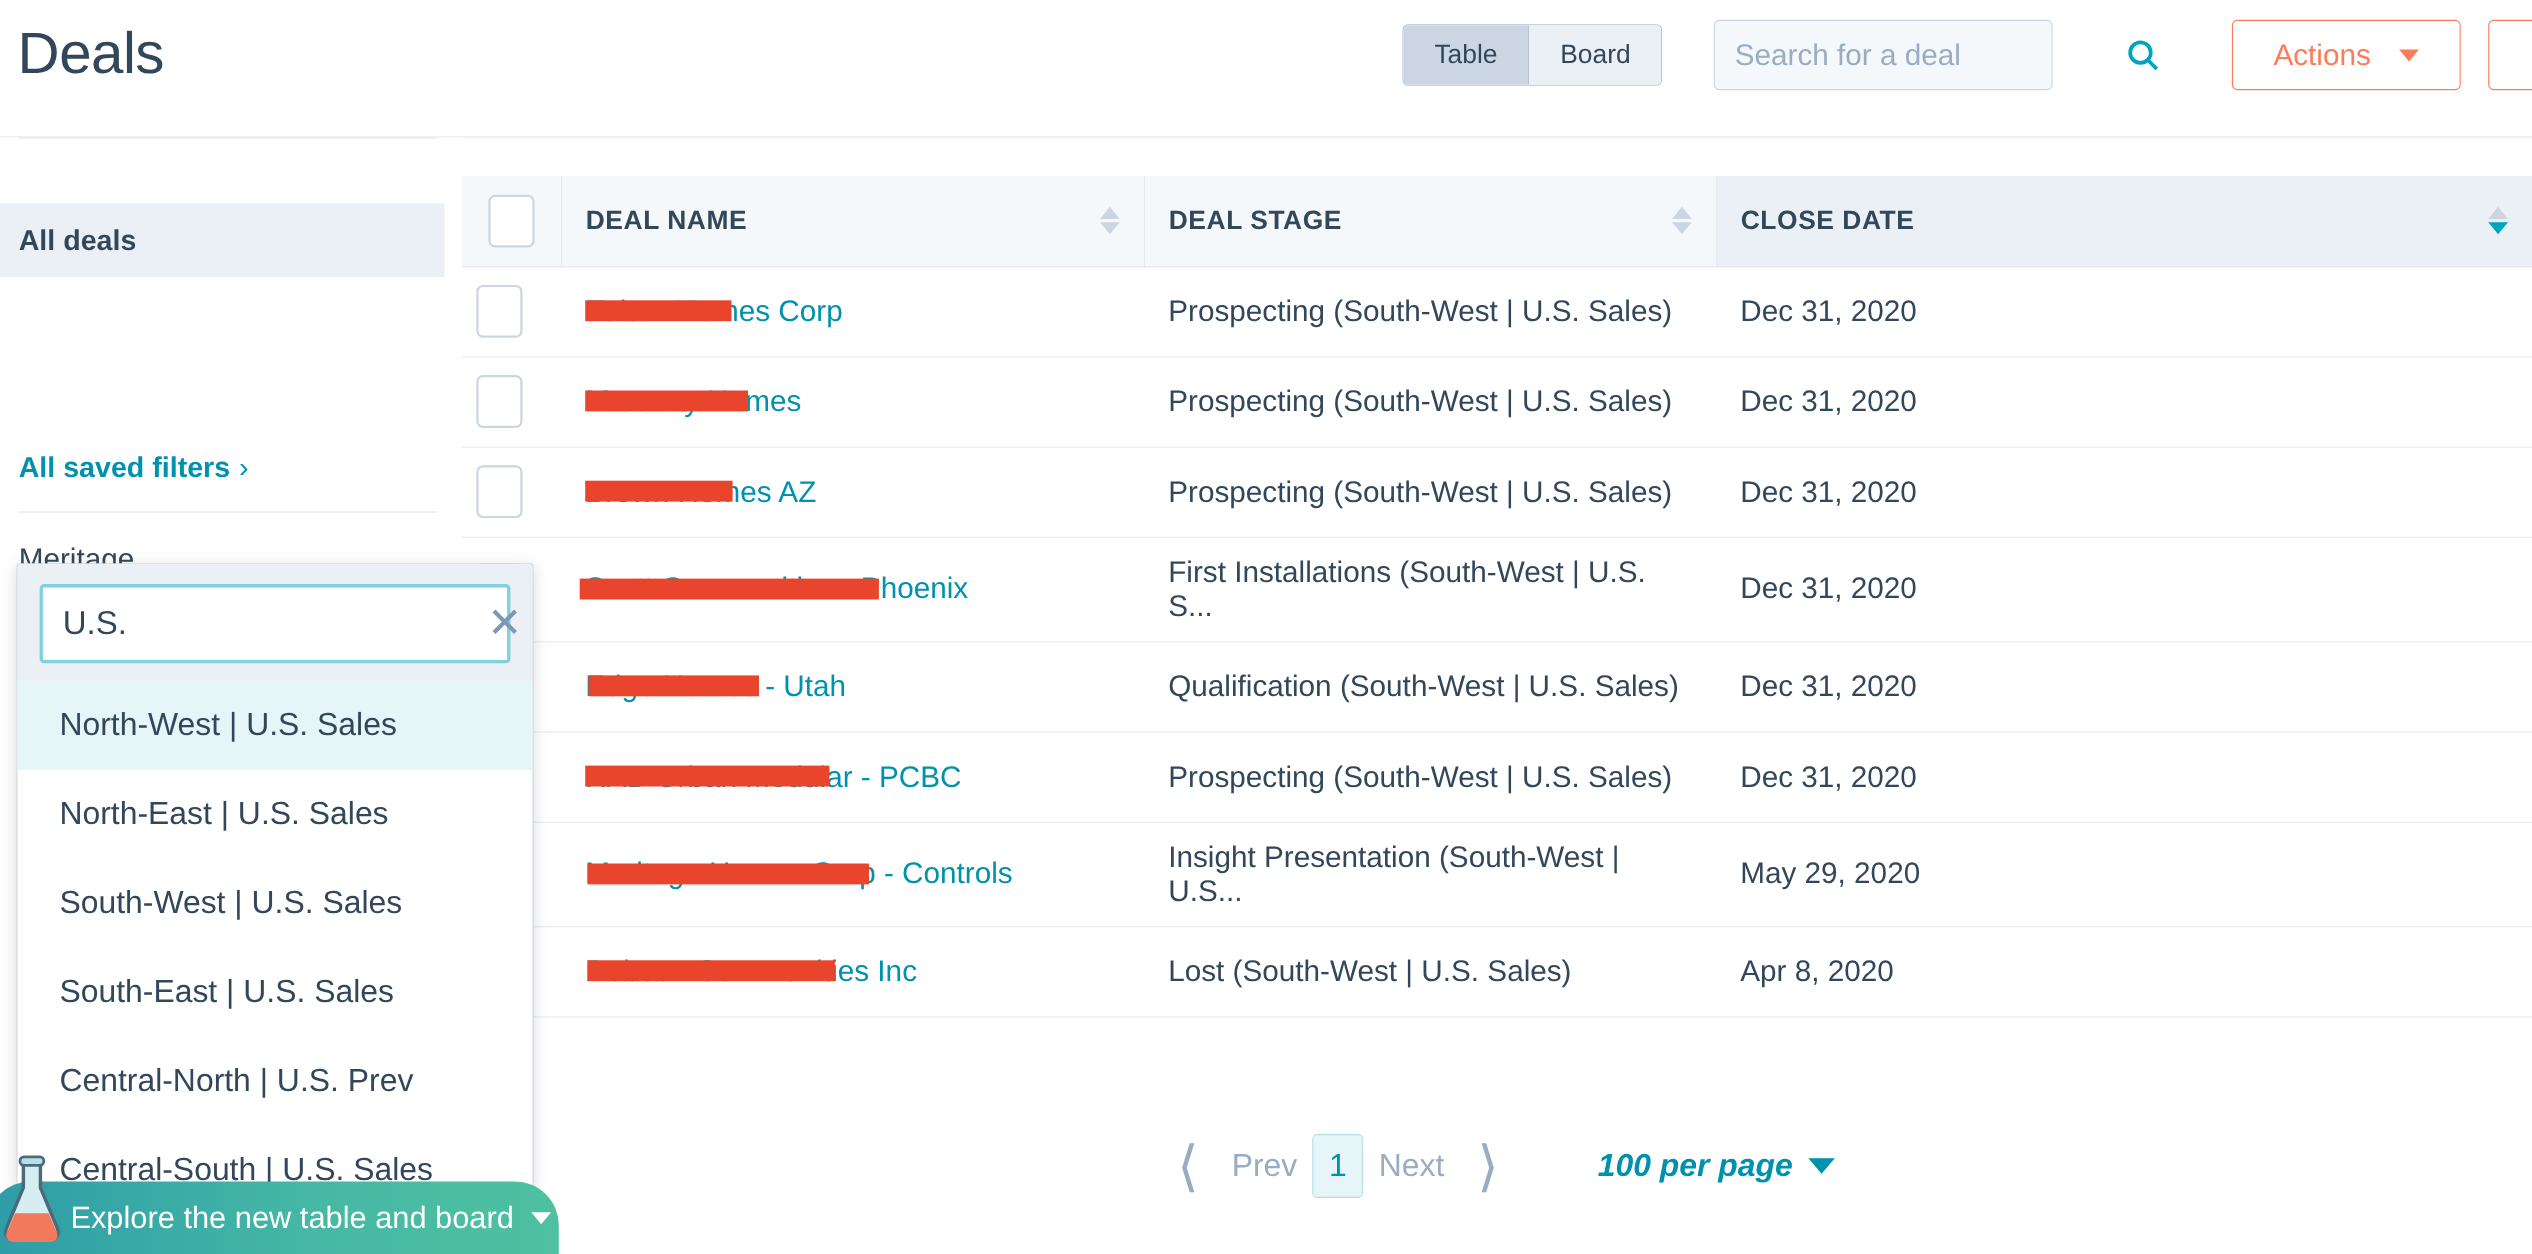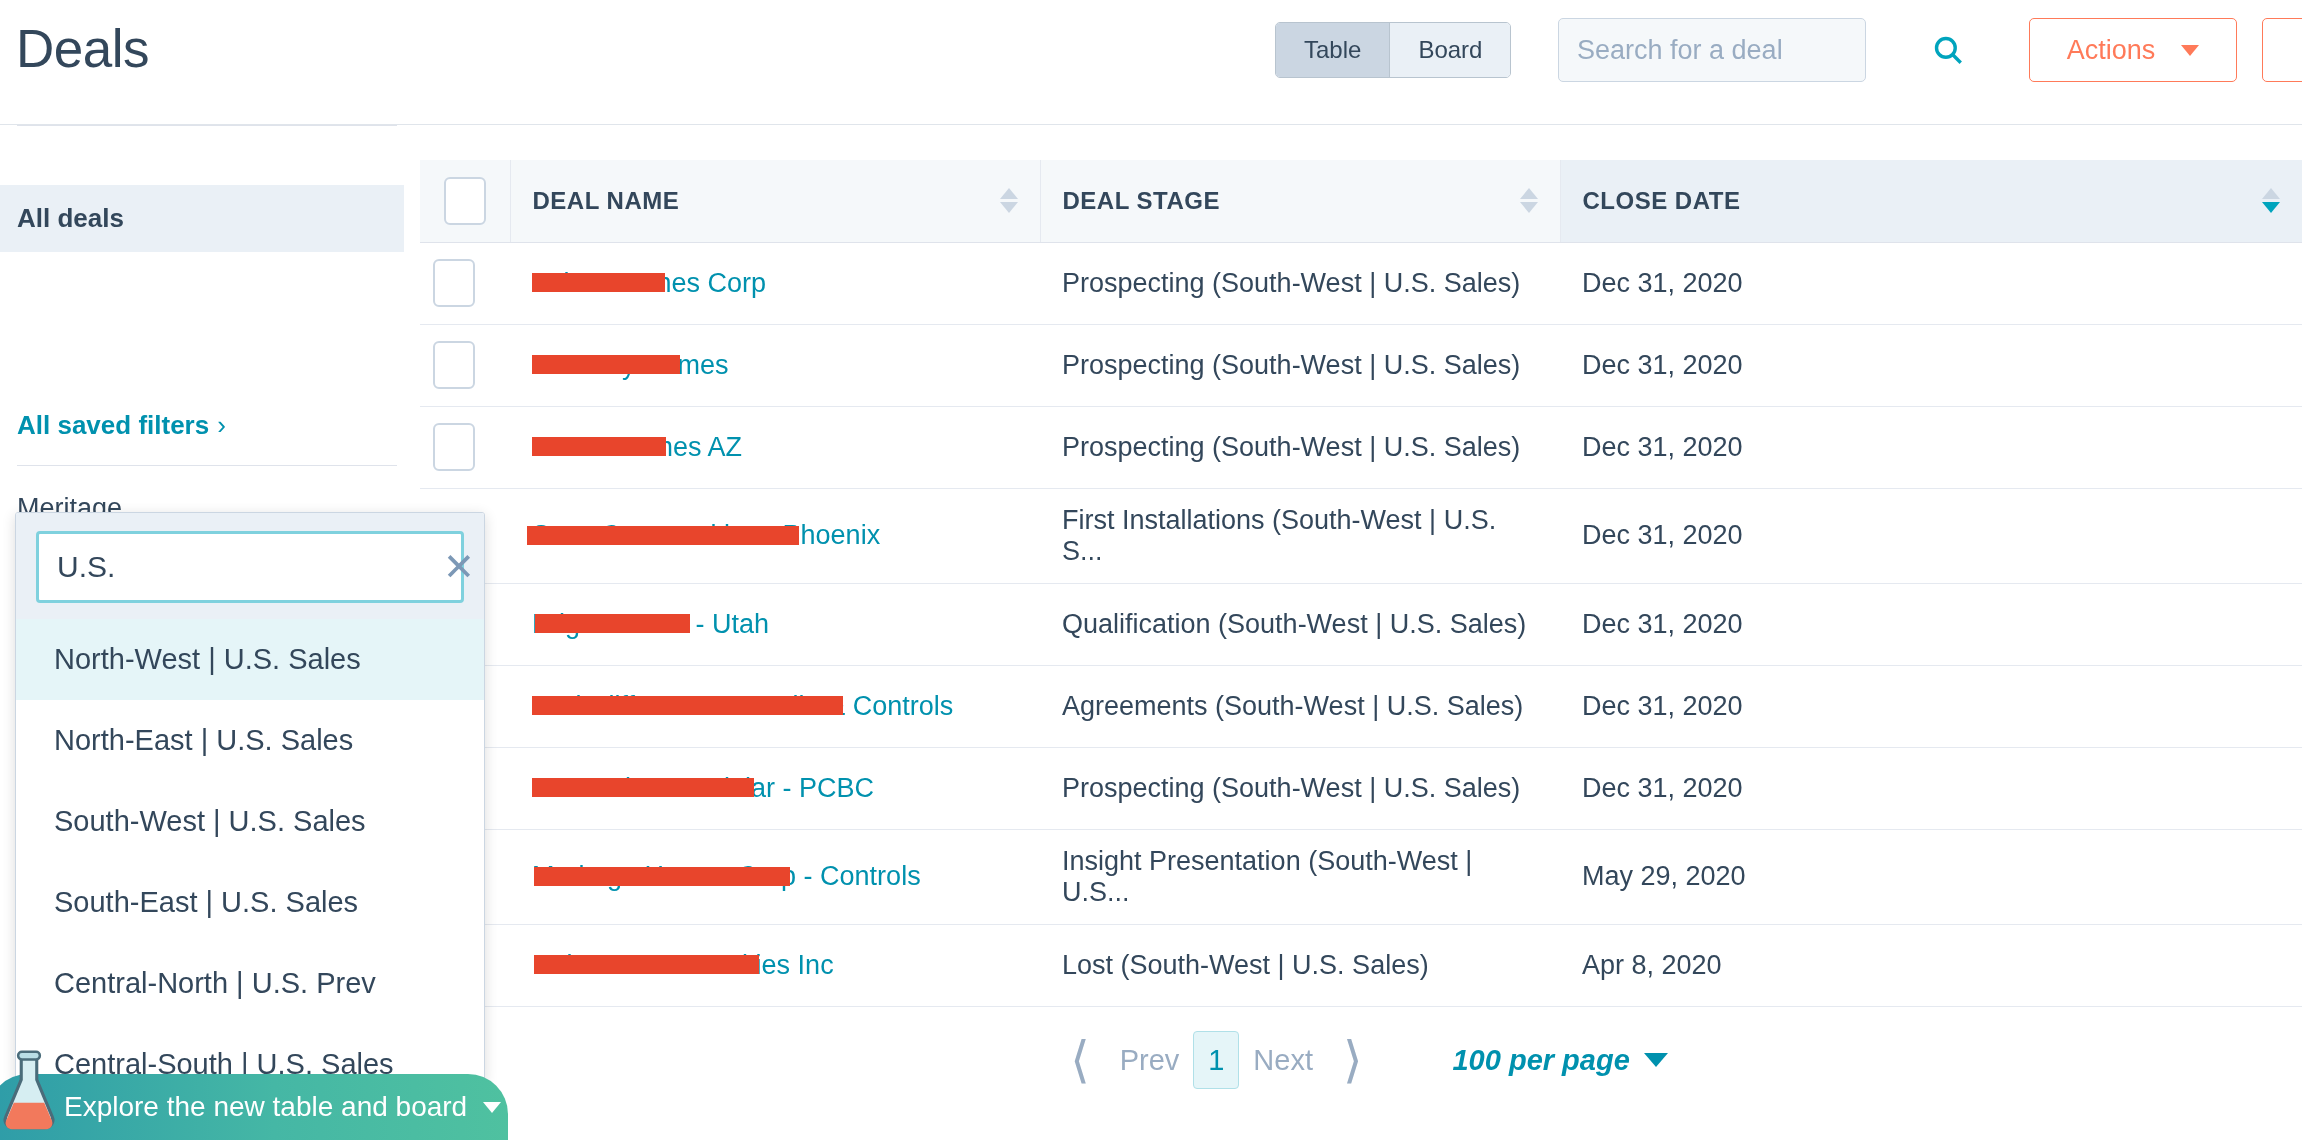--- a/index.html
+++ b/index.html
@@ -330,26 +330,20 @@
             <td>Dec 31, 2020</td>
           </tr>
           <tr>
             <td class="cell-check"><span class="cb"></span></td>
             <td><span class="deal-link">Edge Homes - Utah<span class="redact" style="left: 3px; width: 155px; background: rgb(232, 69, 44);"></span></span></td>
             <td>Qualification (South-West | U.S. Sales)</td>
             <td>Dec 31, 2020</td>
           </tr>
           <tr>
             <td class="cell-check"><span class="cb"></span></td>
-            <td><span class="deal-link">Red Cliff Homes - Audio &amp; Controls<span class="redact" style="left: 0px; width: 311px; background: rgb(232, 69, 44);"></span></span></td>
-            <td>Agreements (South-West | U.S. Sales)</td>
-            <td>Dec 31, 2020</td>
-          </tr>
-          <tr>
-            <td class="cell-check"><span class="cb"></span></td>
             <td><span class="deal-link">RAD Urban Modular - PCBC<span class="redact" style="left: 0px; width: 222px; background: rgb(232, 69, 44);"></span></span></td>
             <td>Prospecting (South-West | U.S. Sales)</td>
             <td>Dec 31, 2020</td>
           </tr>
           <tr>
             <td class="cell-check"><span class="cb"></span></td>
             <td><span class="deal-link">Meritage Homes Corp - Controls<span class="redact" style="left: 2px; width: 256px; background: rgb(232, 69, 44);"></span></span></td>
             <td>Insight Presentation (South-West | U.S...</td>
             <td>May 29, 2020</td>
           </tr>

